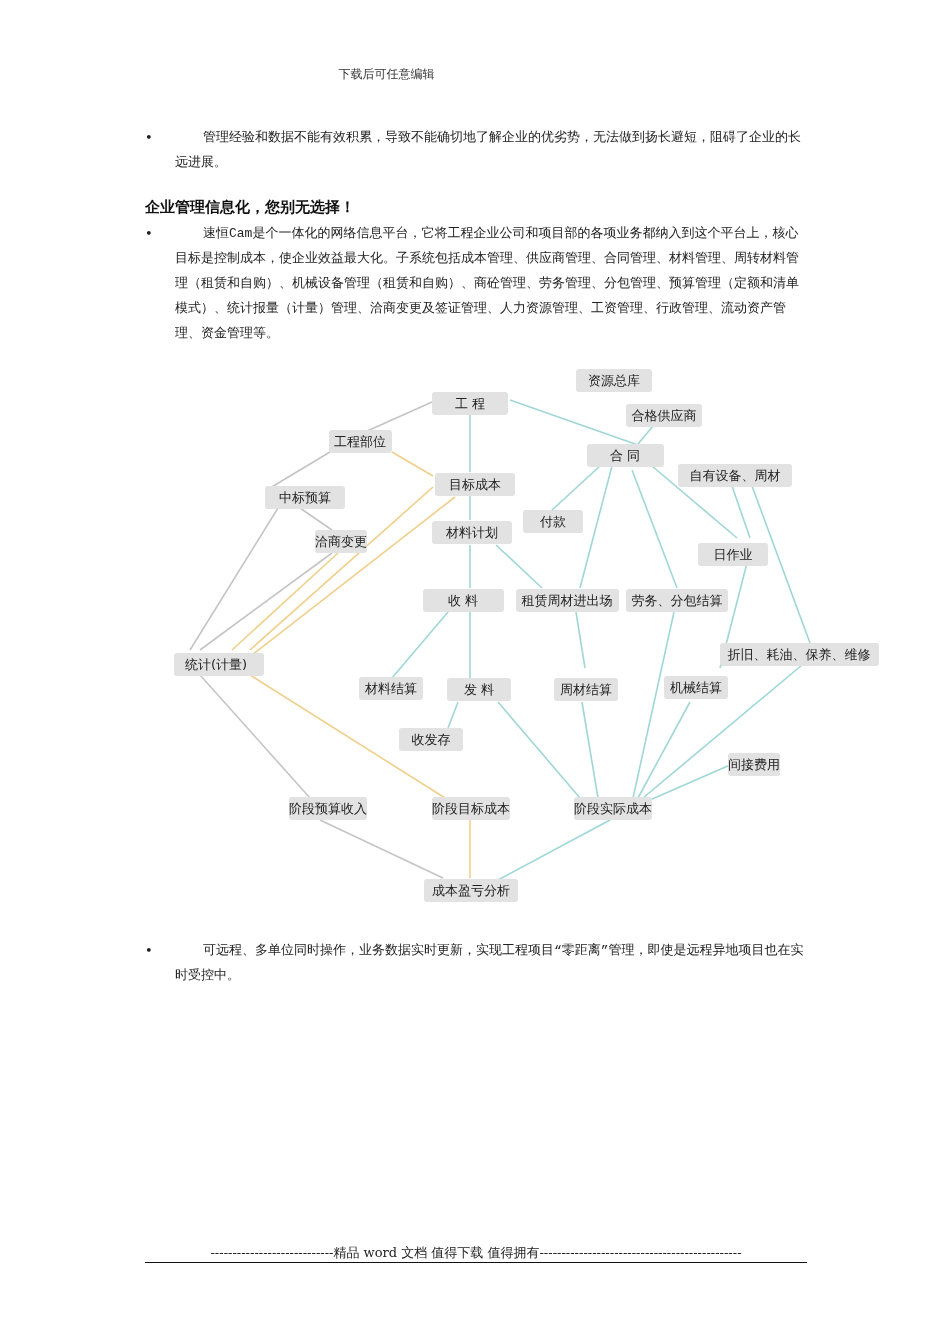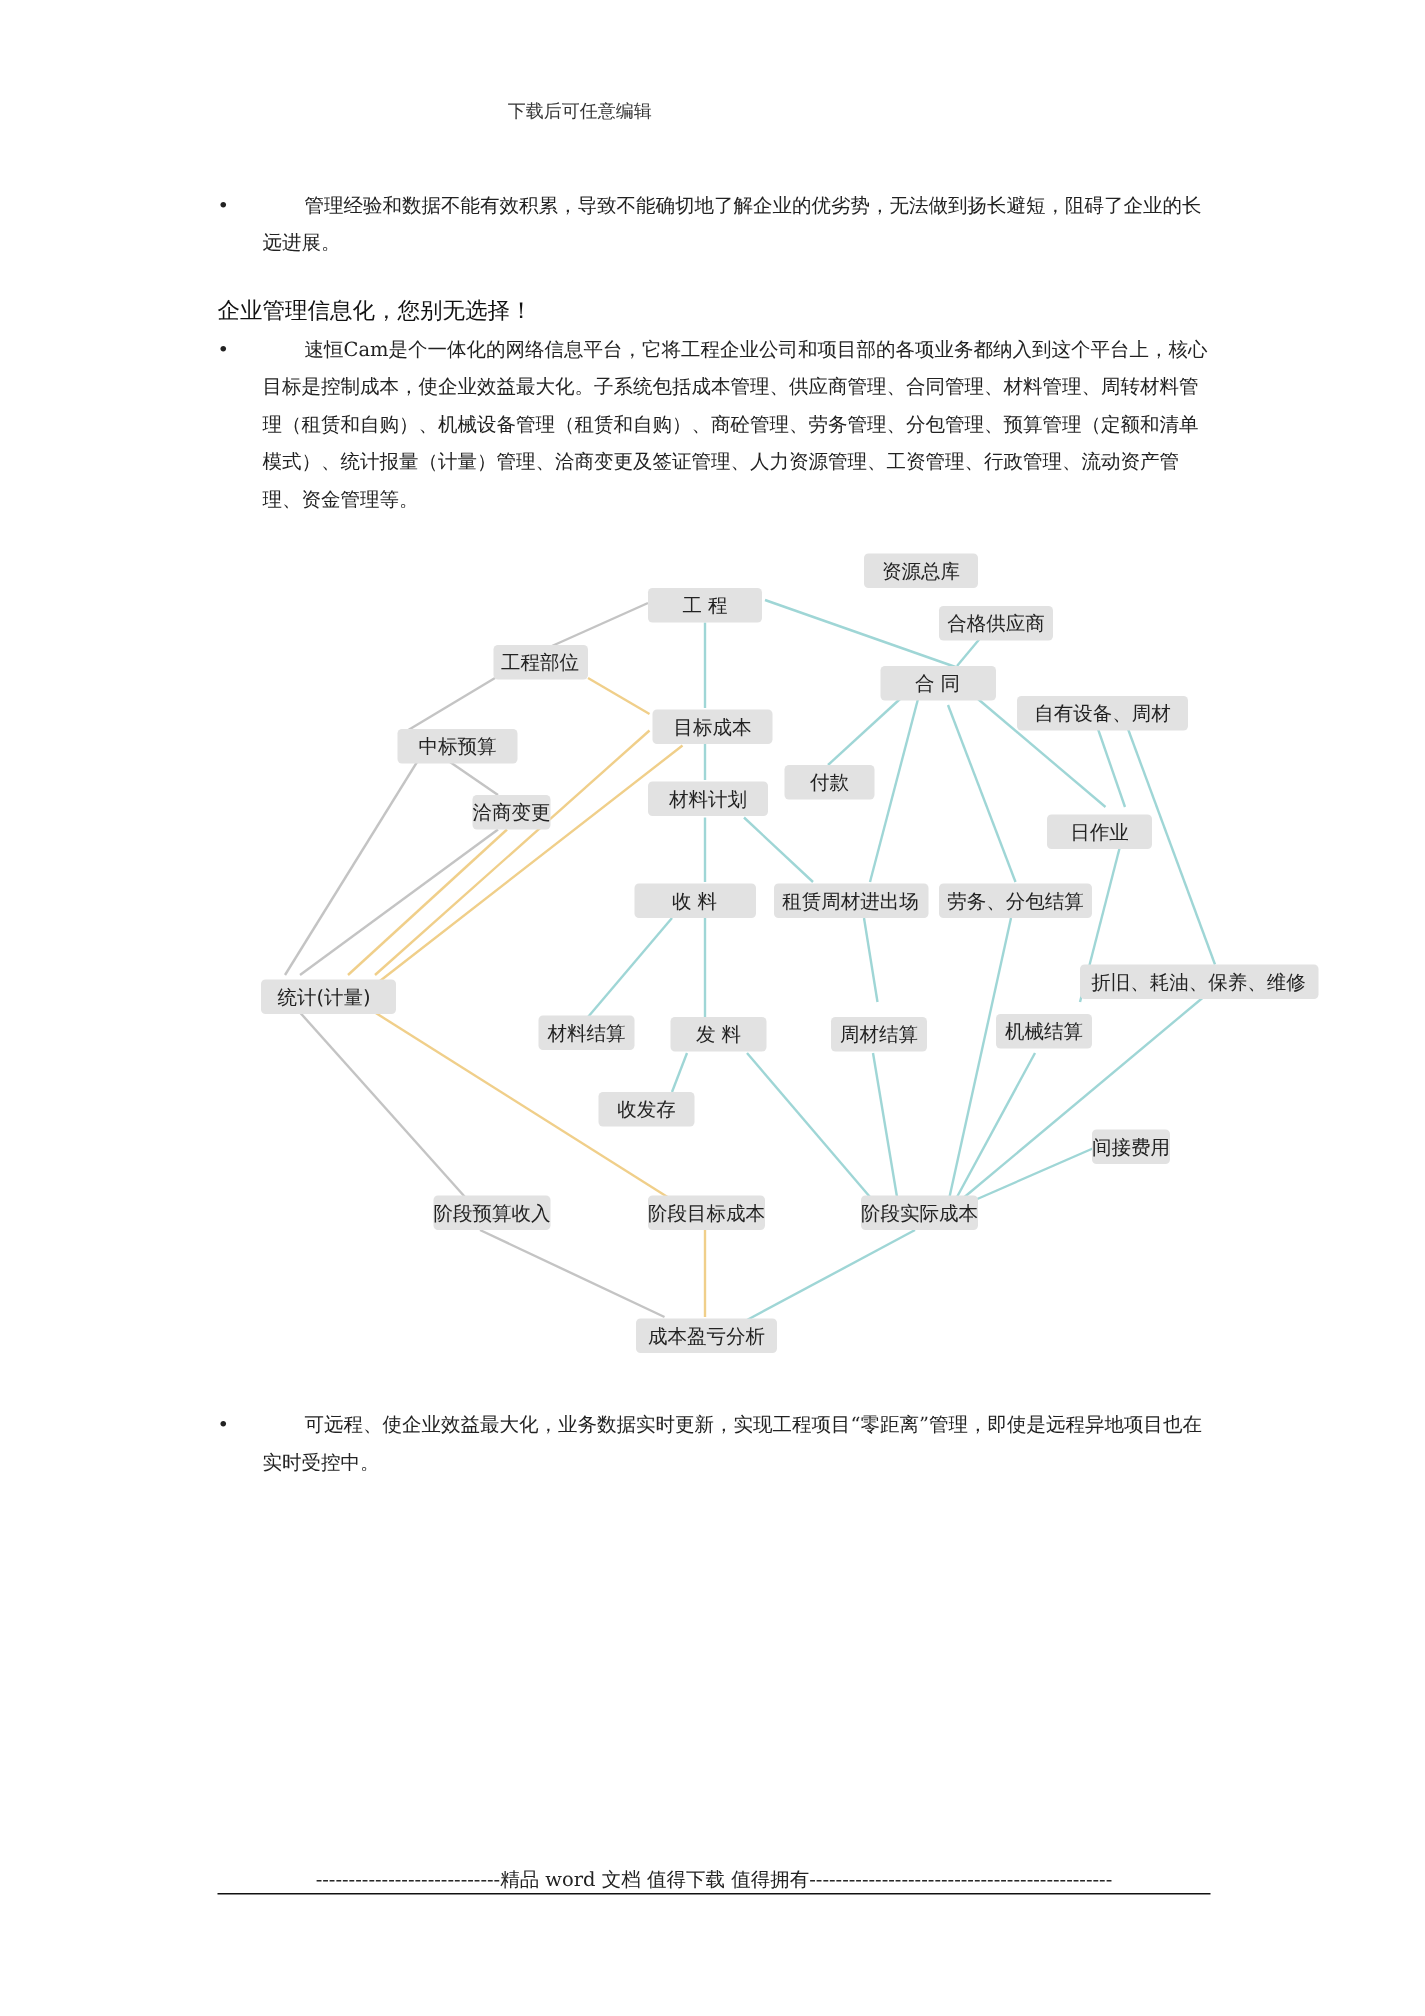--- a/index.html
+++ b/index.html
@@ -2,23 +2,23 @@
 <html><head>
 <meta charset="utf-8">
 <style>
   html, body { margin: 0; padding: 0; background: #ffffff; }
   body { width: 950px; height: 1344px; position: relative; overflow: hidden;
          font-family: "DejaVu Serif", "Liberation Serif", serif; color: #222; }
   .header-note { position: absolute; top: 66px; left: 0; width: 773px; text-align: center;
                  font-size: 12px; color: #333; }
   .bullet-block { position: absolute; left: 145px; width: 665px; font-size: 13px; line-height: 25px; }
   .bullet-block .dot { position: absolute; left: 0; top: 0; font-size: 13px; }
-  .bullet-block .text { margin-left: 30px; text-indent: 28px; }
+  .bullet-block .text { margin-left: 30px; text-indent: 28px; font-family: Liberation Mono, monospace; }
   .section-title { position: absolute; left: 145px; top: 198px; font-family: "DejaVu Sans", "Liberation Sans", sans-serif;
-                   font-weight: normal; font-size: 15px; color: #111; }
+                   font-weight: bold; font-size: 15px; color: #111; }
   .diagram { position: absolute; left: 160px; top: 360px; width: 730px; height: 560px; }
   .diagram svg { width: 730px; height: 560px; }
   .node-rect { fill: #e2e2e2; }
   .node-text { font-family: "DejaVu Sans", "Liberation Sans", sans-serif; font-size: 13px; fill: #222; }
   .footer { position: absolute; top: 1244px; left: 145px; width: 662px; text-align: center; font-size: 13px; color: #222; }
   .footer-line { position: absolute; top: 1262px; left: 145px; width: 662px; height: 1px; background: #111; }
 </style>
 </head>
 <body>
 
@@ -190,17 +190,17 @@
       <g>
         <rect class="node-rect" x="264" y="519" width="94" height="23" rx="3"></rect>
         <text class="node-text" x="311" y="535" text-anchor="middle">成本盈亏分析</text>
       </g>
     </g>
   </svg>
 </div>
 
 <div class="bullet-block" style="top:938px;">
   <span class="dot">•</span>
-  <div class="text">可远程、使企业效益最大化，业务数据实时更新，实现工程项目“零距离”管理，即使是远程异地项目也在实时受控中。</div>
+  <div class="text">可远程、多单位同时操作，业务数据实时更新，实现工程项目“零距离”管理，即使是远程异地项目也在实时受控中。</div>
 </div>
 
 <div class="footer">----------------------------精品 word 文档 值得下载 值得拥有----------------------------------------------</div>
 <div class="footer-line"></div>
 
 </body></html>

